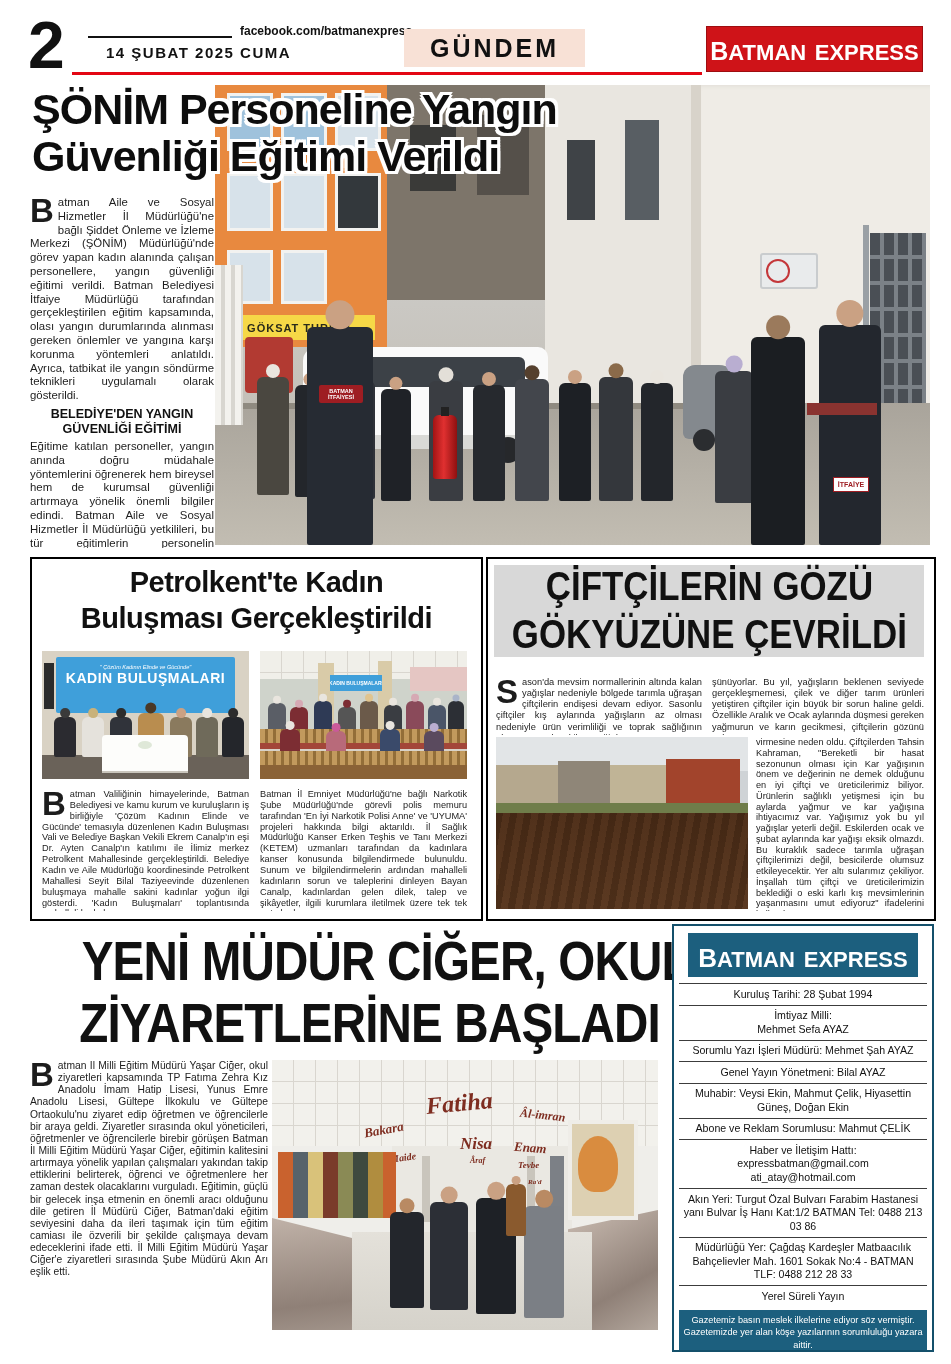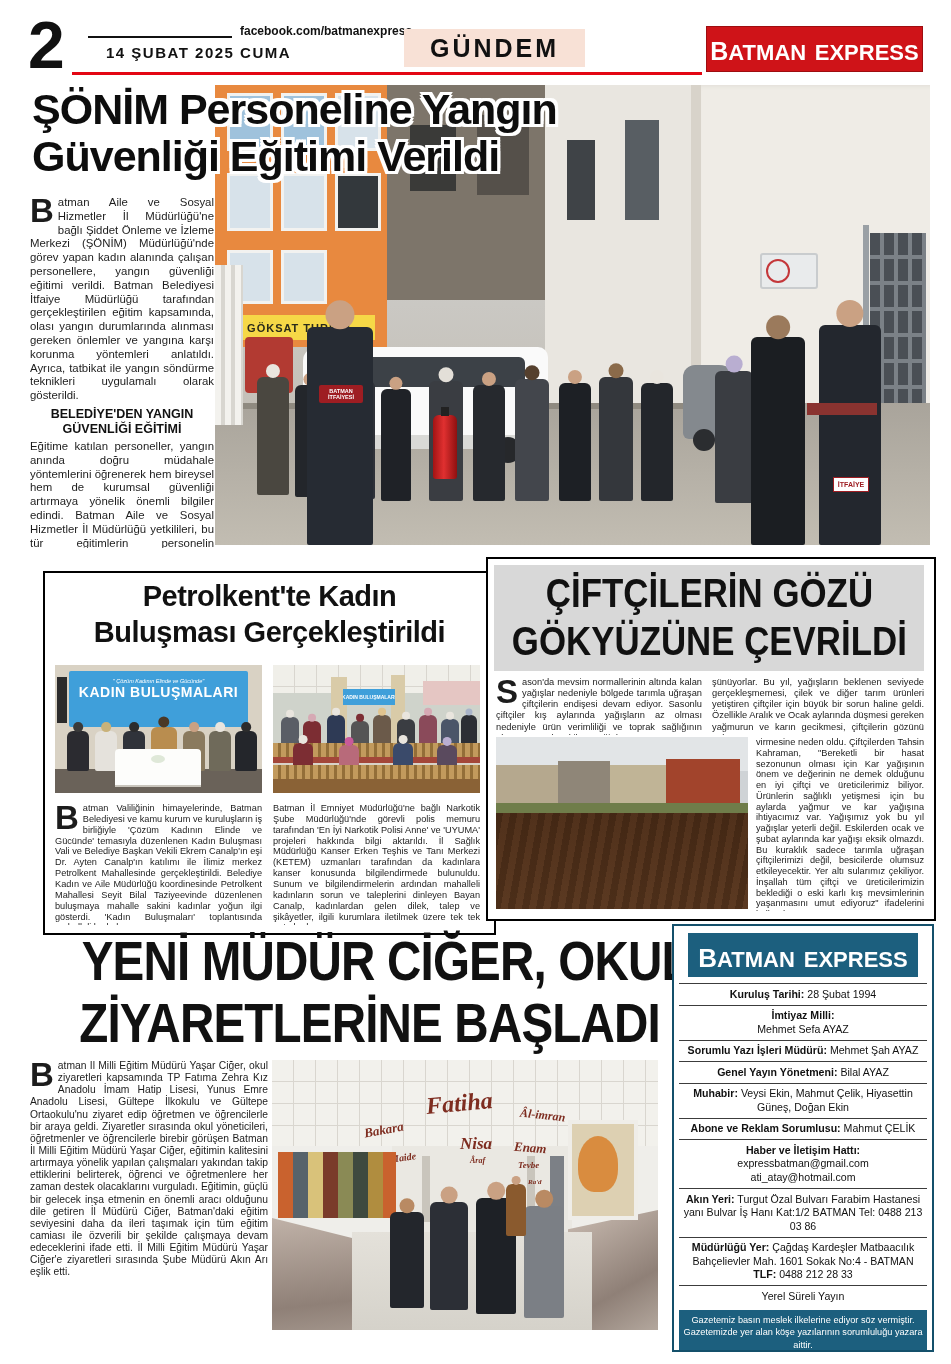--- a/index.html
+++ b/index.html
@@ -24,44 +24,44 @@
   .jt{text-align:justify;color:#1c1c1c;}
   .drop::first-letter{float:left;font-size:33px;line-height:27px;font-weight:700;padding:1px 4px 0 0;}
   .subhead{text-align:center;font-weight:800;font-size:12.5px;line-height:1.2;margin:4px 0 3px;}
   
   .a1photo{left:215px;top:85px;width:715px;height:460px;background:linear-gradient(#d7d9db, #c4c0b8 70%);overflow:hidden;}
   .a1head{left:32px;top:86px;width:600px;font-size:43px;font-weight:800;letter-spacing:-1px;line-height:1.1;z-index:6;
           color:#0d0d0d;
           text-shadow:-3px -3px 0 #fff,3px -3px 0 #fff,-3px 3px 0 #fff,3px 3px 0 #fff,0 -3px 0 #fff,0 3px 0 #fff,-3px 0 0 #fff,3px 0 0 #fff;}
   .a1col{left:30px;top:196px;width:184px;height:352px;font-size:11.4px;line-height:1.21;overflow:hidden;}
   
-  .a2box{left:30px;top:571px;width:449px;height:360px;border:2px solid #000;background:#fff;overflow:hidden;margin-left:13px;}
+  .a2box{left:30px;top:557px;width:449px;height:360px;border:2px solid #000;background:#fff;overflow:hidden;}
   .a2head{width:100%;text-align:center;font-size:29px;font-weight:800;letter-spacing:-0.5px;line-height:1.25;margin-top:5px;}
   .a2ph{position:absolute;top:92px;width:207px;height:128px;overflow:hidden;background:#d8d2c8;}
   .a2col{position:absolute;top:230px;width:207px;height:122px;font-size:9.2px;line-height:1.18;overflow:hidden;}
   .a3box{left:486px;top:557px;width:446px;height:360px;border:2px solid #000;background:#fff;overflow:hidden;}
-  .a3band{position:absolute;left:6px;top:6px;width:430px;height:106px;background:#d8d8d8;
+  .a3band{position:absolute;left:6px;top:6px;width:430px;height:92px;background:#d8d8d8;
           display:flex;flex-direction:column;align-items:center;justify-content:center;}
   .cond{display:inline-block;transform:scaleX(0.85);transform-origin:center;white-space:nowrap;}
   .a3band .cond{font-size:41px;font-weight:800;line-height:1.17;letter-spacing:0;}
   .a3col{position:absolute;top:118px;height:58px;font-size:9.3px;line-height:1.2;overflow:hidden;}
   .a3photo{position:absolute;left:8px;top:178px;width:252px;height:172px;overflow:hidden;background:#cfd3d6;}
   .a3rest{position:absolute;left:268px;top:178px;width:168px;height:174px;font-size:9.2px;line-height:1.17;overflow:hidden;}
   
   .a4head{left:28px;top:930px;width:634px;text-align:center;line-height:1.1;}
   .a4head .cond{font-size:56px;font-weight:800;letter-spacing:-1px;}
   .a4col{left:30px;top:1060px;width:238px;height:287px;font-size:10.3px;line-height:1.18;overflow:hidden;}
   .a4photo{left:272px;top:1060px;width:386px;height:270px;overflow:hidden;background:#efeeea;}
   
   .mast{left:672px;top:924px;width:258px;height:424px;border:2px solid #14506b;background:#fff;overflow:hidden;}
   .mlogo{margin:7px auto 6px;width:230px;height:44px;background:#1c5f7e;display:flex;align-items:center;justify-content:center;}
   .mlogo .brandtxt{font-size:32px;}
   .mrow{border-top:1.5px solid #3c3c3c;margin:0 5px;padding:3.5px 4px;text-align:center;
         font-size:10.6px;line-height:1.28;color:#111;}
-  .mrow b{font-weight:700;text-align:center;}
+  .mrow b{font-weight:400;text-align:center;}
   .mfoot{margin:3px 5px 0;background:#1c5f7e;color:#fff;text-align:center;font-size:9.2px;line-height:1.35;padding:4px 2px;}
   
   .fg{position:absolute;border-radius:6px 6px 2px 2px;}
   .fg::before{content:"";position:absolute;left:50%;top:0;transform:translate(-50%,-92%);
               width:44%;aspect-ratio:1/1;border-radius:50%;background:var(--h,#c9a286);}
   .win{position:absolute;background:#d7e2ea;border:3px solid #f2f2f0;}
   .grid{background-image:linear-gradient(#0000 21px,#d9d6cf 21px 22px),linear-gradient(90deg,#0000 21px,#d9d6cf 21px 22px);background-size:22px 22px;}
   .sign{position:absolute;background:#f6d847;color:#2a2a1a;font-weight:800;display:flex;align-items:center;justify-content:center;}
   .marble{background:linear-gradient(160deg,#c0b2a8,#8f8077 60%,#b3a79d);
           background-blend-mode:normal;}

